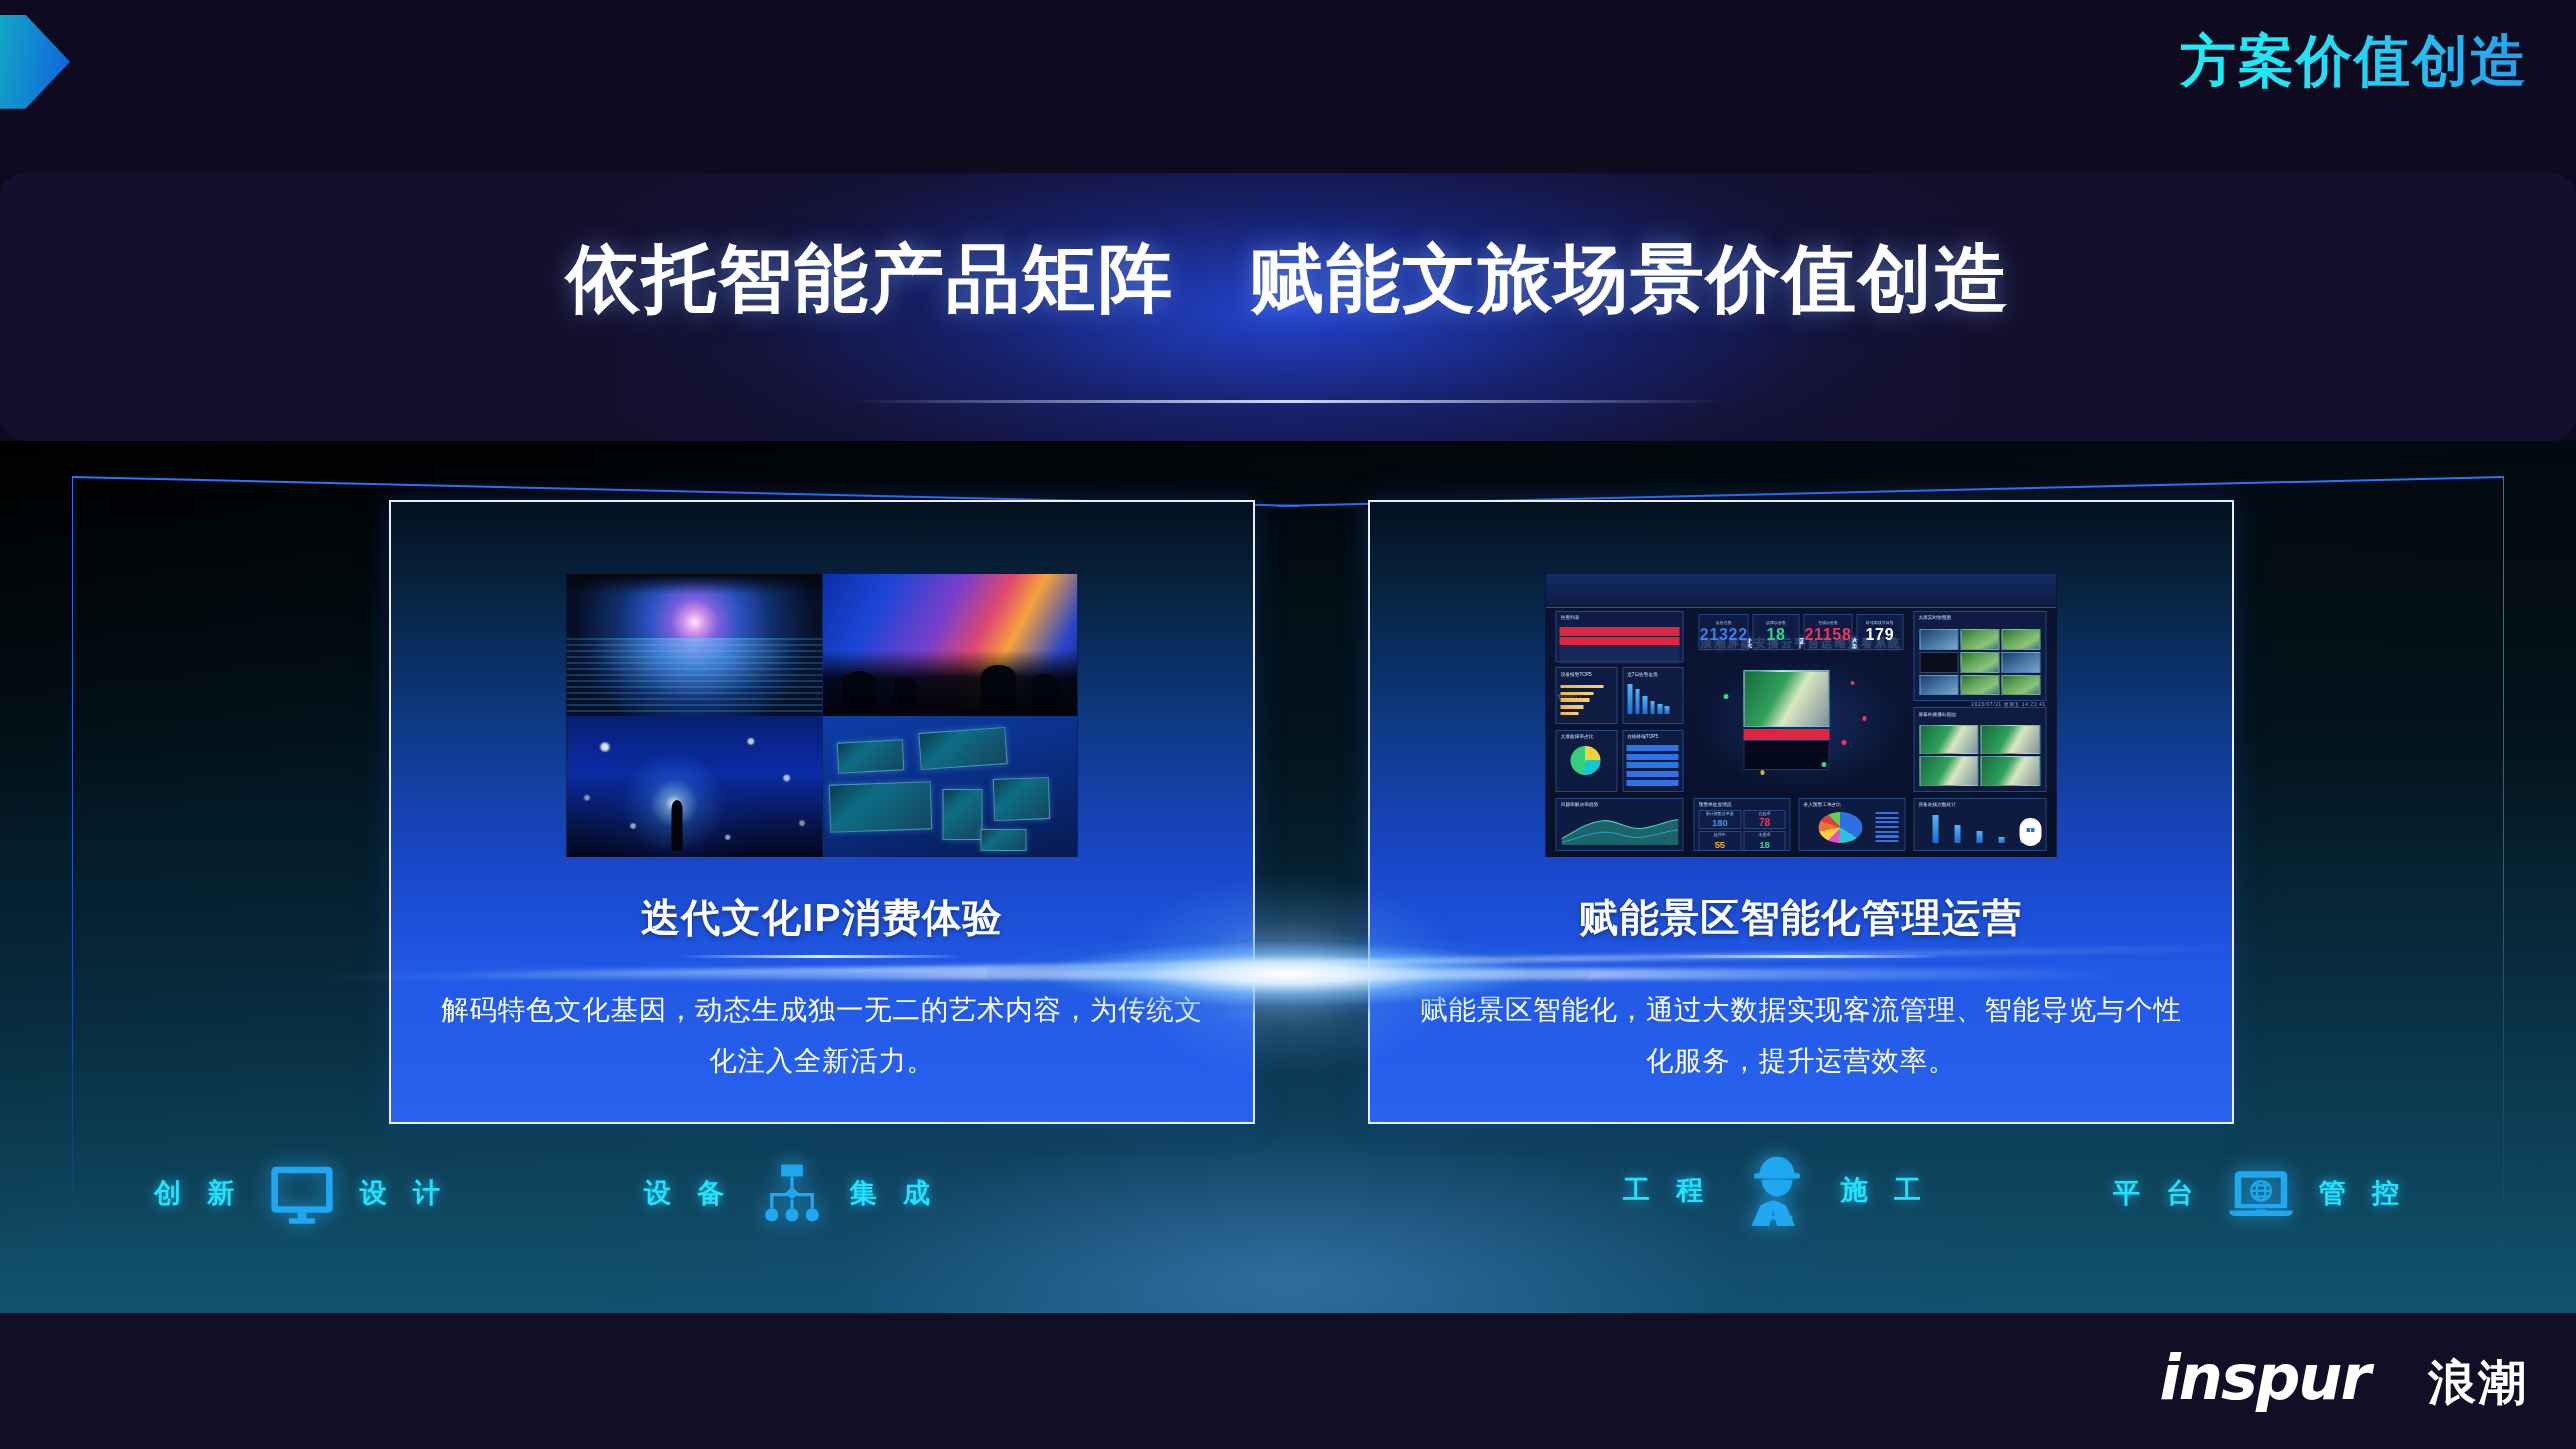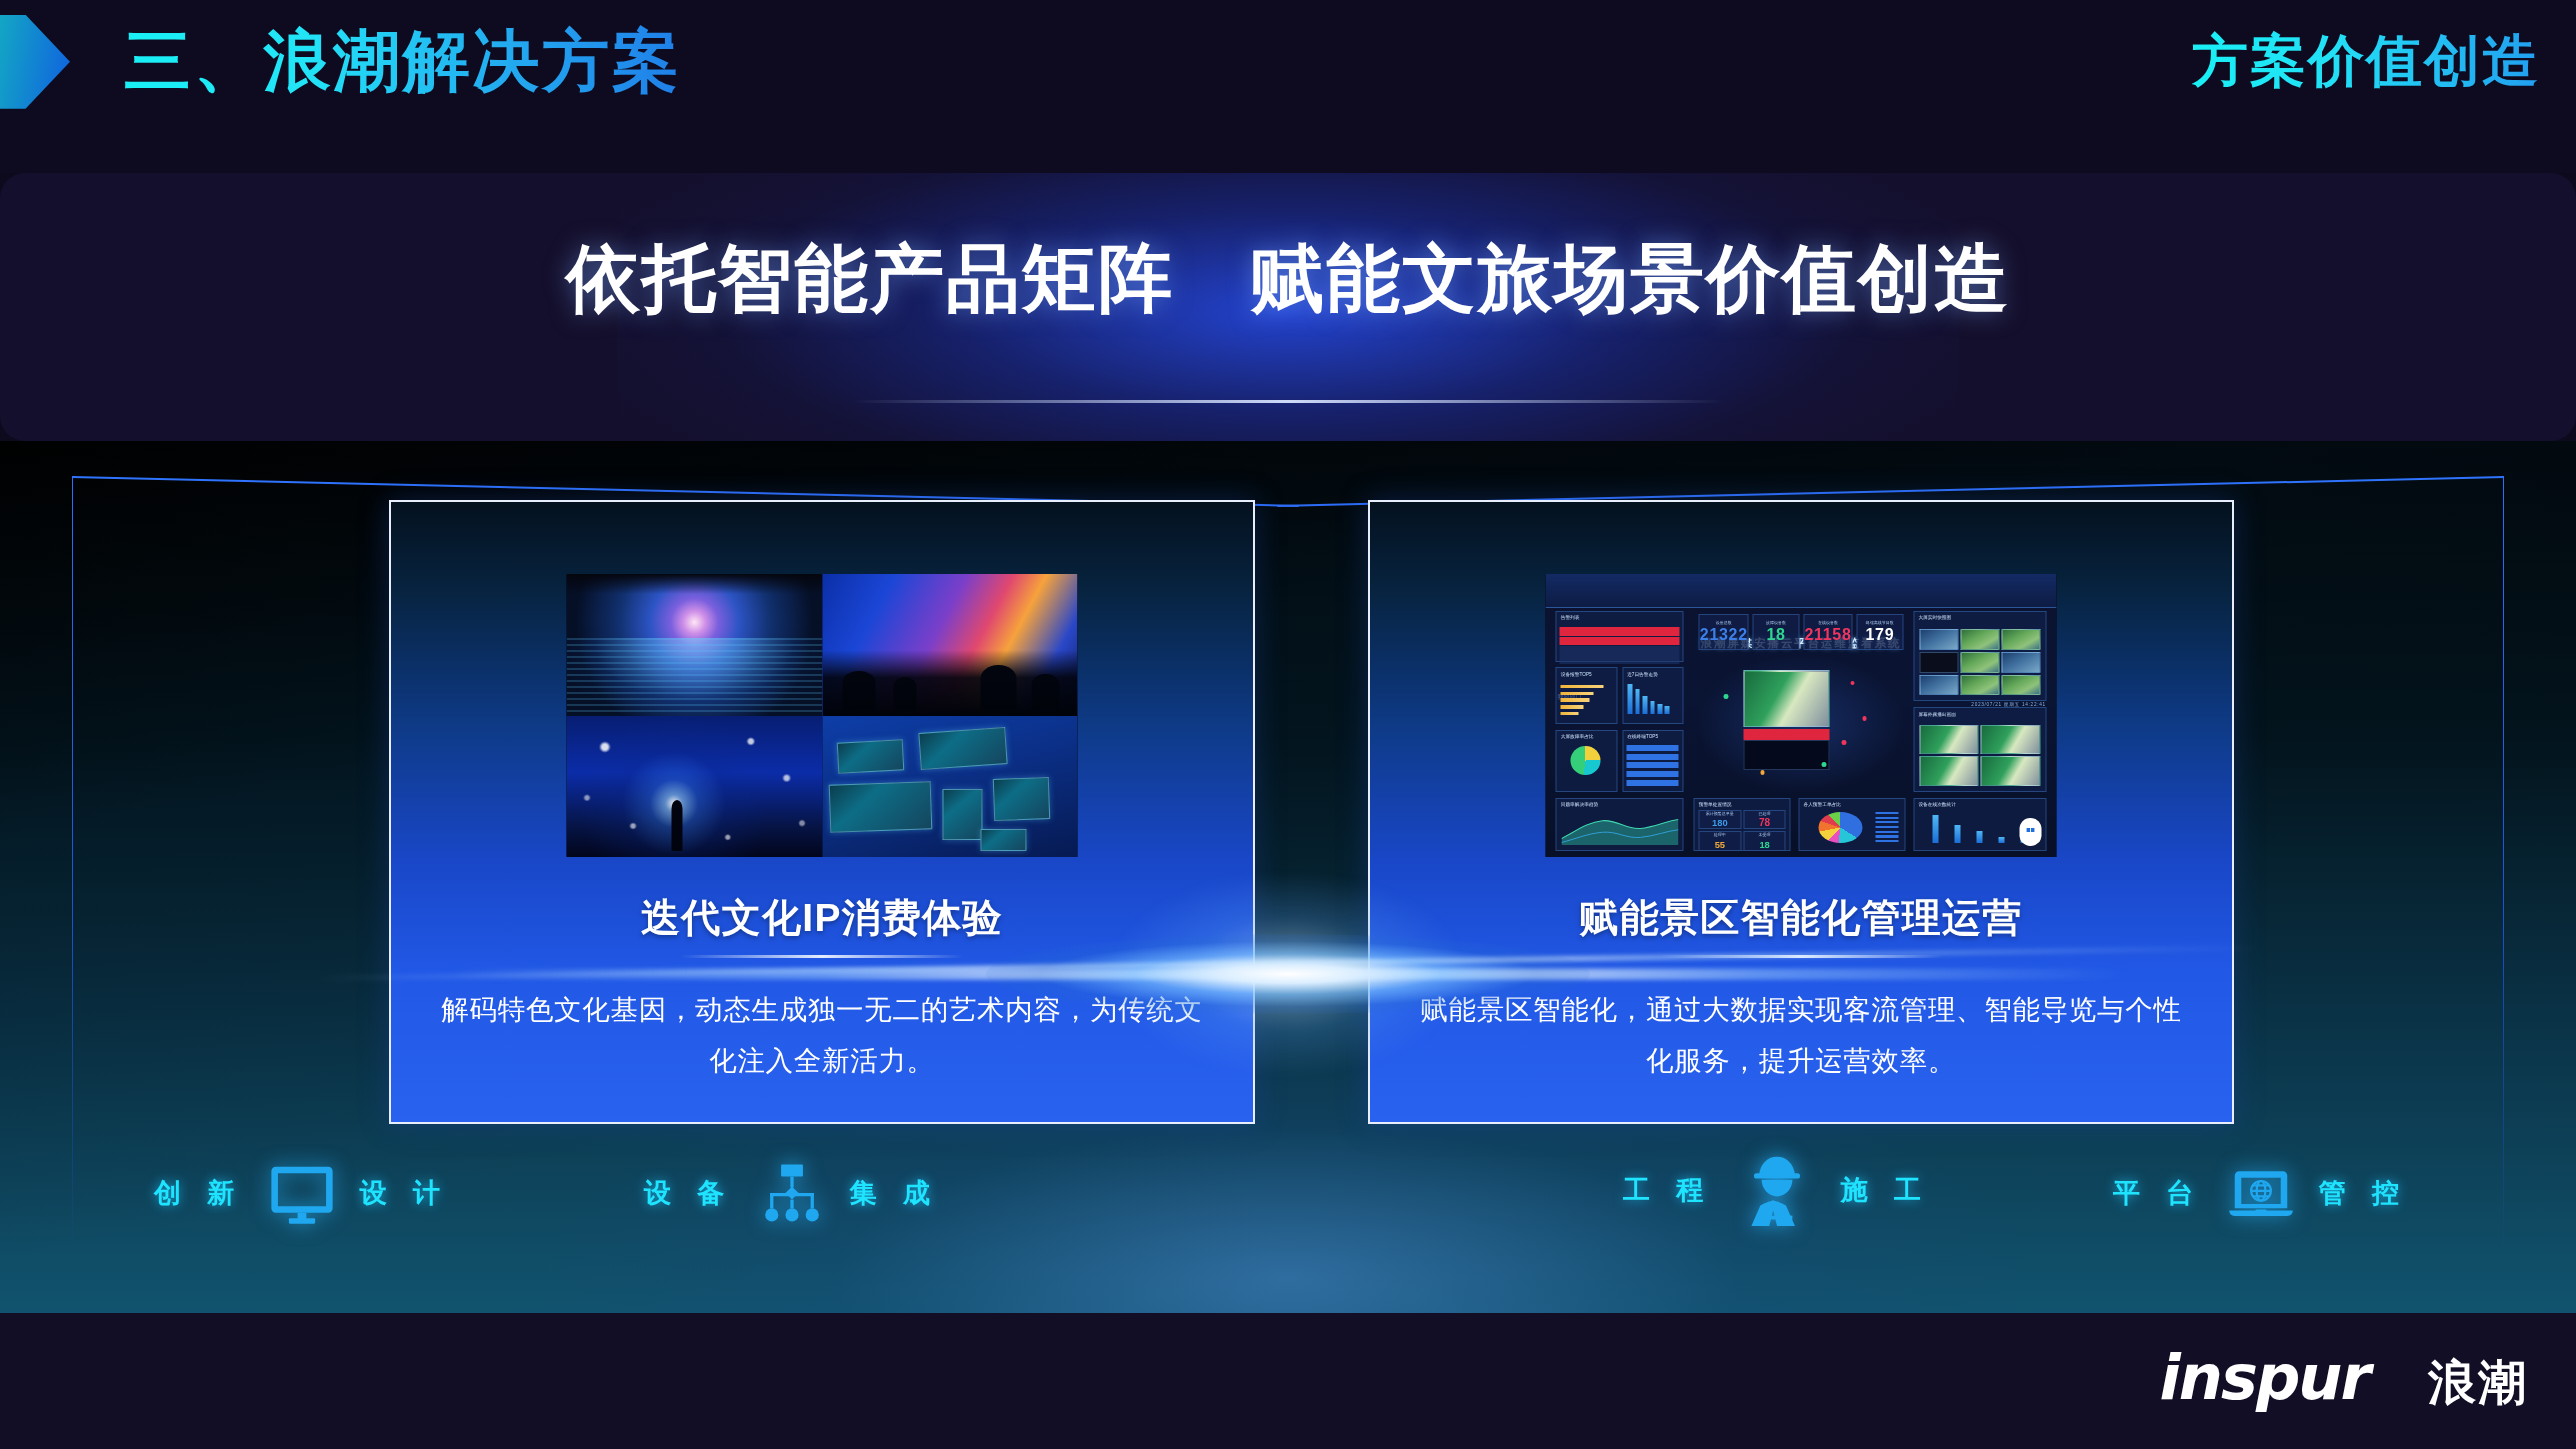--- a/index.html
+++ b/index.html
@@ -14,21 +14,21 @@
                  background:#0e0b20; z-index:6; }
   .header-chevron { position:absolute; left:-47px; top:14.8px; width:117px; height:94px;
       background:linear-gradient(100deg,#0fb7a8 0%,#13a7c4 35%,#1060e0 100%);
       clip-path:polygon(0% 0%, 62% 0%, 100% 50%, 62% 100%, 0% 100%);
       border-radius:4px; z-index:7; }
   .header-title { position:absolute; left:124px; top:19px;
       font-size:67px; font-weight:bold; letter-spacing:2.7px; line-height:1.25;
       background:linear-gradient(90deg,#19f0f5 0%,#22e4f7 32%,#23a8f0 70%,#1f7fe8 100%);
       -webkit-background-clip:text; background-clip:text; color:transparent;
       white-space:nowrap; z-index:8; }
-  .header-sub { position:absolute; right:36px; top:24px;
+  .header-sub { position:absolute; right:48px; top:24px;
       font-size:56px; font-weight:bold; letter-spacing:2px;
       background:linear-gradient(90deg,#19f0f5 0%,#22e0f6 40%,#229ff0 100%);
       -webkit-background-clip:text; background-clip:text; color:transparent;
       white-space:nowrap; z-index:8; }
 
   
   .headline-band { position:absolute; left:0; top:173px; width:2576px; height:268px;
       background:#140f2c; overflow:hidden; z-index:5;border-radius:25px; }
   .headline-glow { position:absolute; left:50%; top:52%; width:1341px; height:416px;
       transform:translate(-50%,-50%);
@@ -192,21 +192,20 @@
       letter-spacing:-2px; font-family:"DejaVu Sans",sans-serif; }
   .logo-cn { font-size:48px; font-weight:bold; color:#ffffff; letter-spacing:2px;margin-left:39px; }
 </style>
 </head>
 <body>
 
 <div id="slide">
 
   <div class="header-band"></div>
   <div class="header-chevron"></div>
-  <div class="header-title">三、浪潮解决方案</div>
   <div class="header-sub">方案价值创造</div>
 
   <div class="headline-band">
     <div class="headline-glow"></div>
     <div class="headline-text">依托智能产品矩阵　赋能文旅场景价值创造</div>
     <div class="headline-rule"></div>
   </div>
 
   <div class="body-area">
     <div class="body-teal-wash"></div>

